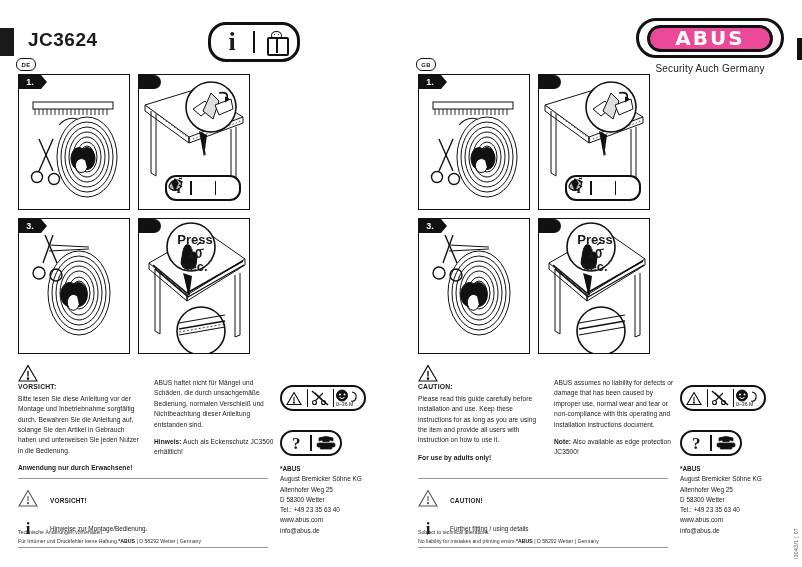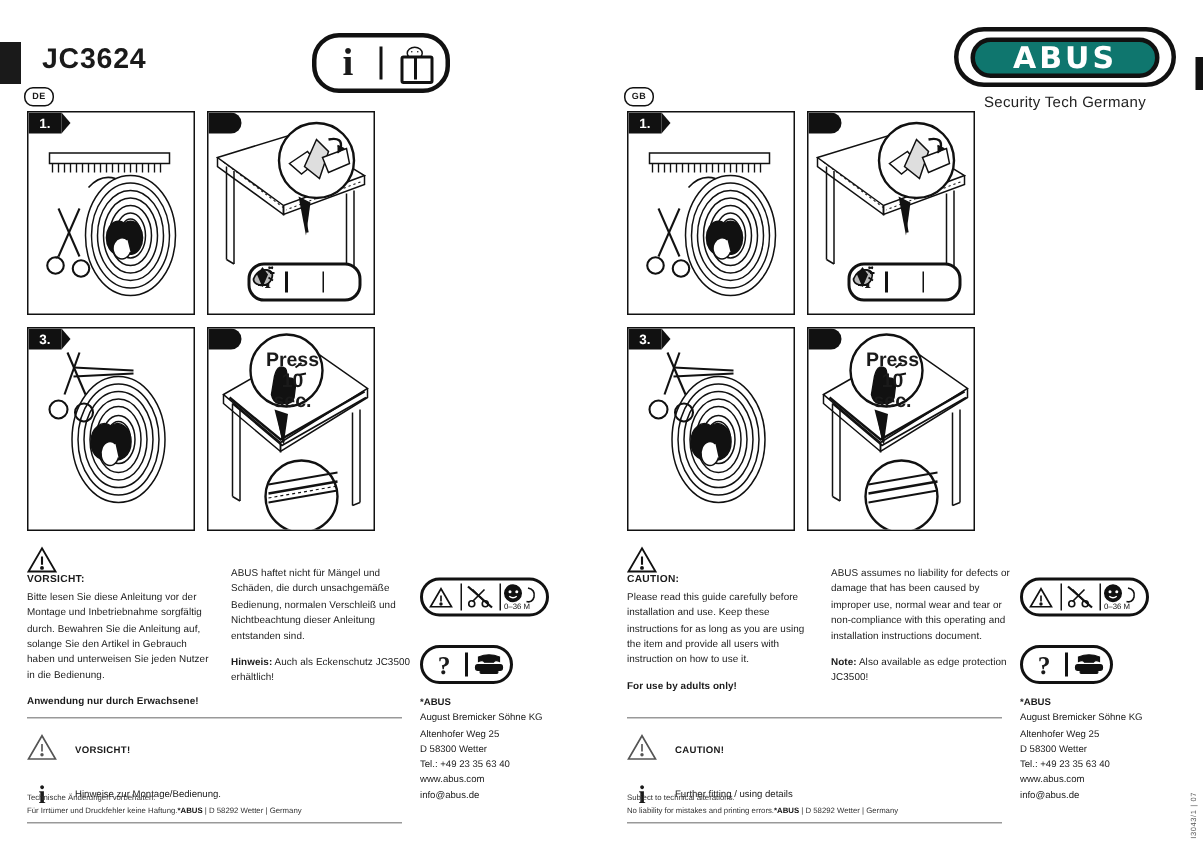--- a/index.html
+++ b/index.html
@@ -23,21 +23,21 @@
       border-radius:2px;background:#fff;}
   .book-ico .pg:after{content:"";position:absolute;left:7px;top:-1px;width:2px;height:15px;background:#111;}
   .book-ico .head{position:absolute;left:6px;top:0px;width:9px;height:7px;border:1.4px solid #111;border-radius:50%;background:#fff;}
   .book-ico .head:before,.book-ico .head:after{content:"";position:absolute;top:2px;width:1.3px;height:1.3px;background:#111;border-radius:50%;}
   .book-ico .head:before{left:1.6px;} .book-ico .head:after{right:1.6px;}
 
   
   .logo-wrap{position:absolute;right:18px;top:18px;width:148px;text-align:center;}
   .logo-oval{width:148px;height:40px;border:3px solid #111;border-radius:20px;
       display:flex;align-items:center;justify-content:center;background:#fff;box-sizing:border-box;}
-  .logo-inner{width:126px;height:27px;border:3px solid #111;border-radius:14px;background:#0f766e;
+  .logo-inner{width:126px;height:27px;border:3px solid #111;border-radius:14px;background:#ec4899;
       display:flex;align-items:center;justify-content:center;box-sizing:border-box;}
   .logo-text{color:#fff;font-weight:bold;font-size:20px;letter-spacing:2px;
       font-family:"DejaVu Sans",sans-serif;line-height:1;}
   .logo-sub{margin-top:5px;font-size:10px;letter-spacing:.2px;color:#222;}
 
   
   .half{position:absolute;top:58px;width:386px;height:500px;}
   .half.de{left:14px;}
   .half.en{left:414px;}
 
@@ -133,21 +133,21 @@
         </div>
     </div>
   </div>
 
   <div class="logo-wrap">
     <div class="logo-oval">
       <div class="logo-inner">
         <span class="logo-text">ABUS</span>
       </div>
     </div>
-    <div class="logo-sub">Security Tech Germany</div>
+    <div class="logo-sub">Security Auch Germany</div>
   </div>
   <div class="rt-mark"></div>
 
   <div class="half de">
 
     <div class="lang-badge">
       <span>DE</span>
     </div>
 
     <div class="panel p-a">

